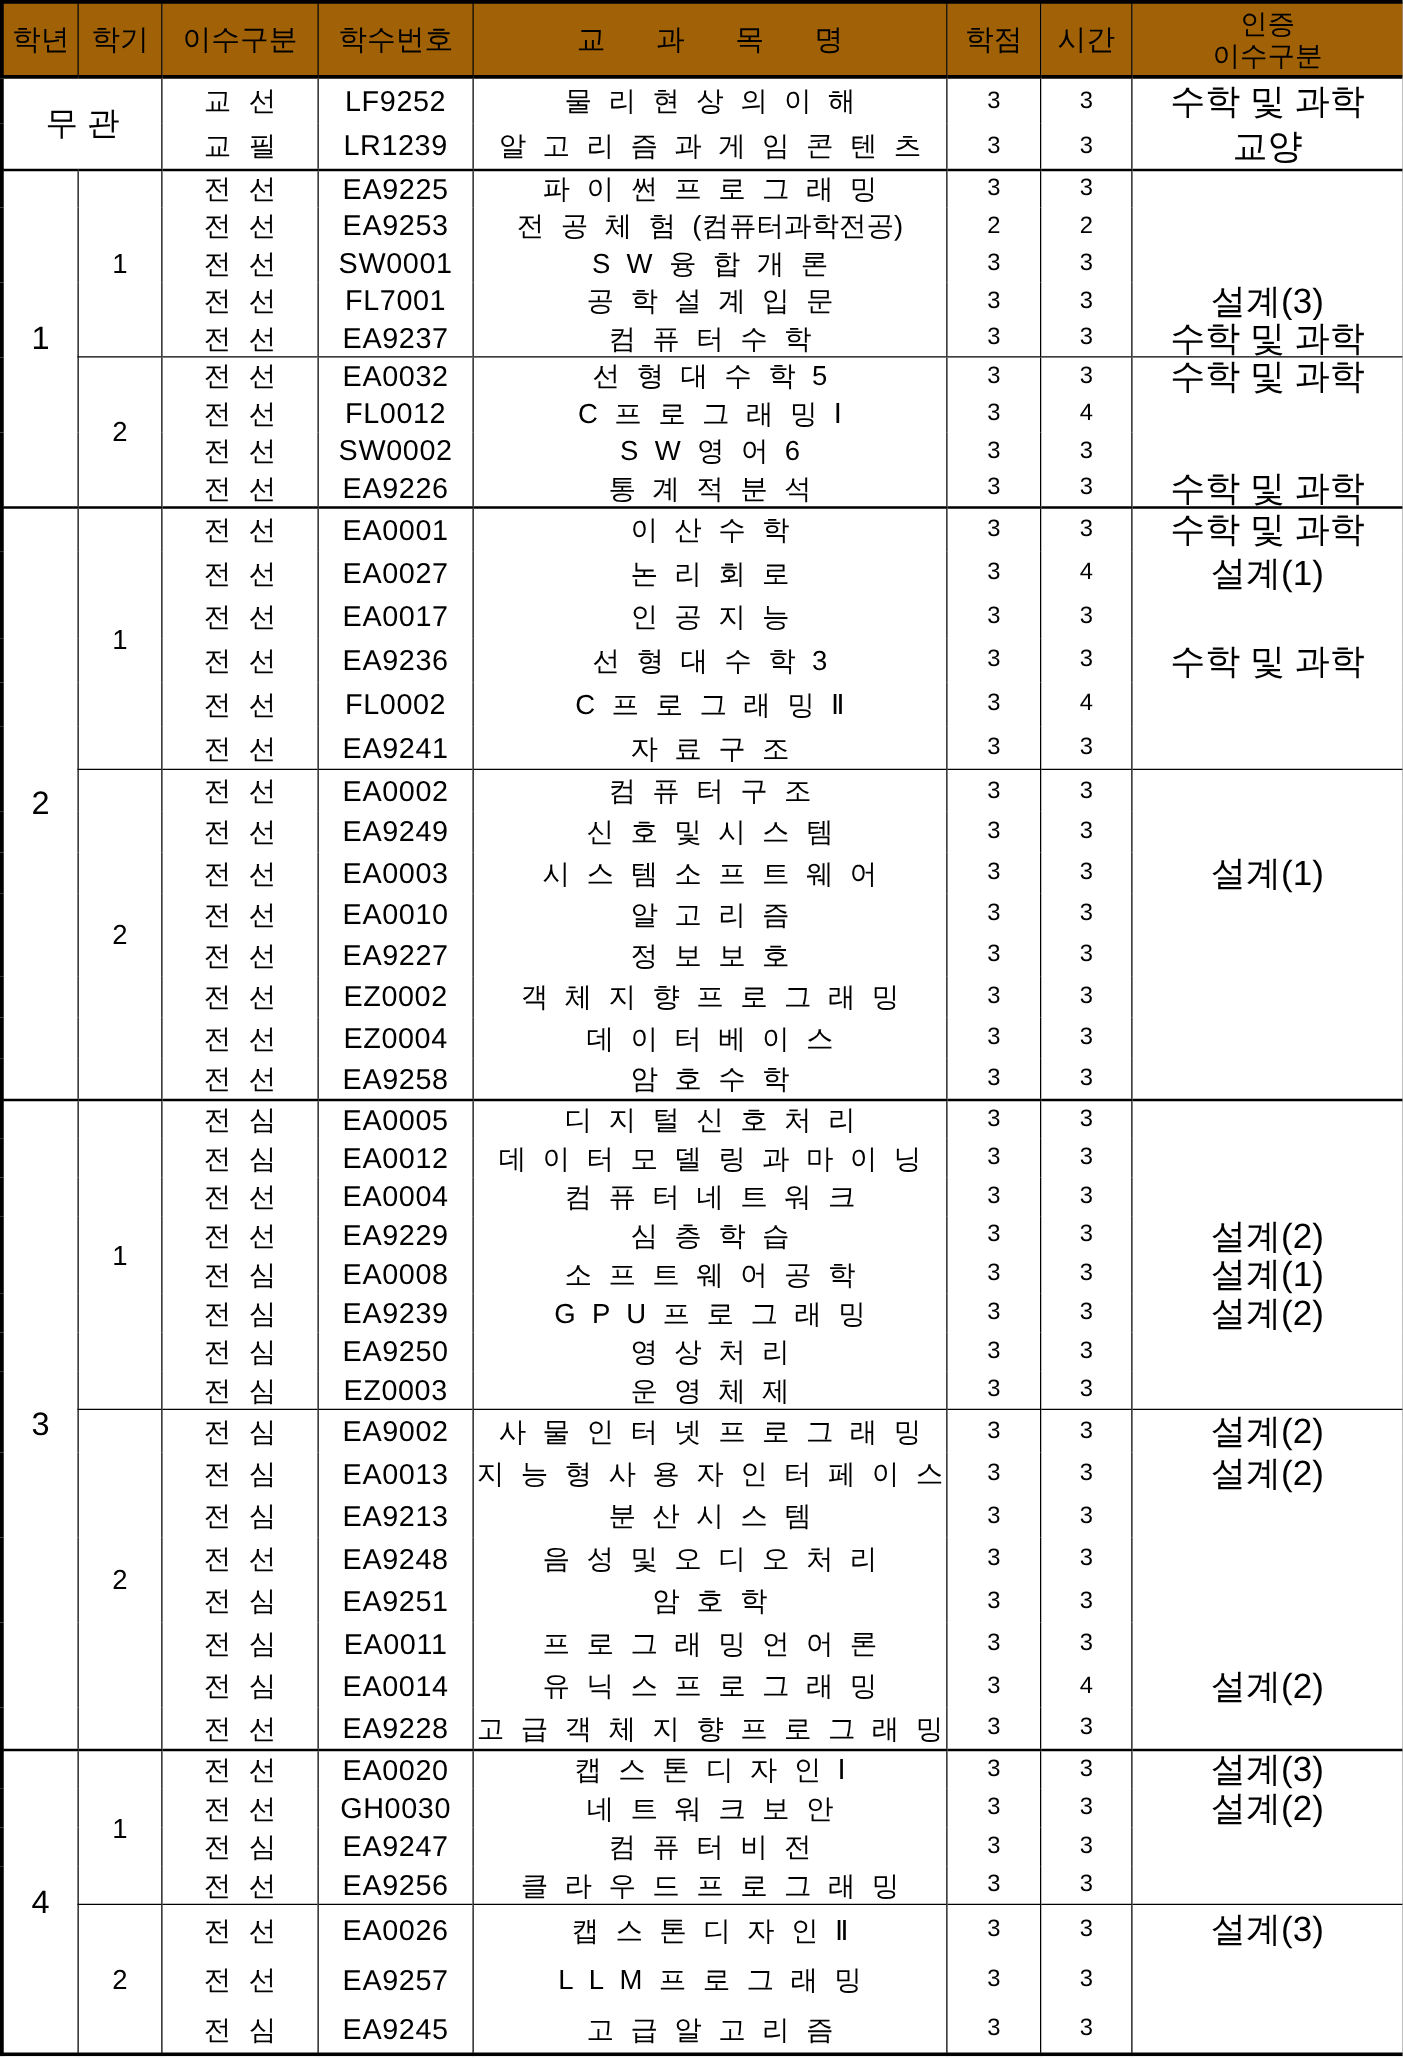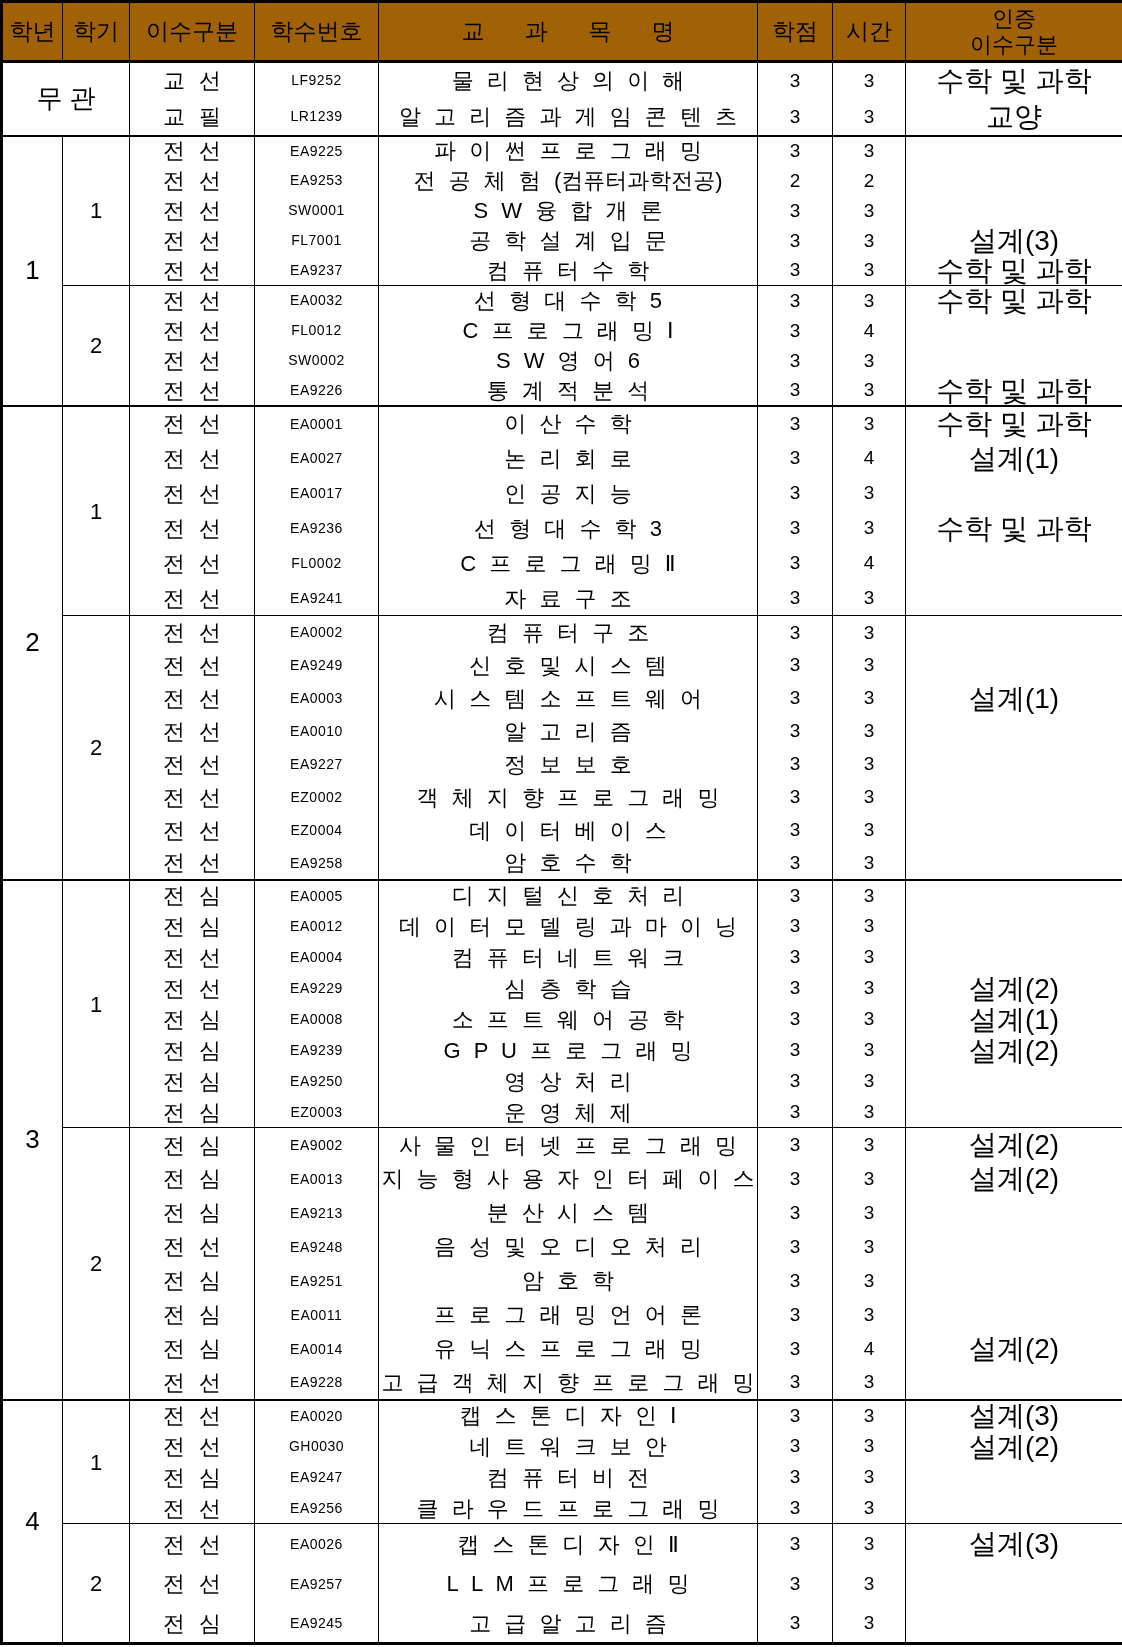--- a/index.html
+++ b/index.html
@@ -47,21 +47,21 @@
     line-height: 1.05;
     overflow: hidden;
     white-space: nowrap;
   }
   tr.sem-start td  { border-top: 1px solid #000000; }
   tr.year-start td { border-top: 2px solid #000000; }
 
   td.year-cell      { font-size: 26px; }
   td.semester-cell  { font-size: 22px; }
   td.category-cell  { word-spacing: 8px; }
-  td.course-code-cell { font-size: 14px; letter-spacing: 0.5px; }
+  td.course-code-cell { font-size: 23px; letter-spacing: 0.5px; }
   td.course-name-cell { word-spacing: 7px; }
   td.credits-cell, td.hours-cell { font-size: 19px; }
   td.cert-cell { font-size: 28px; }
 </style>
 </head>
 <body>
 
 <div class="page">
   <table class="curriculum">
     <colgroup>

